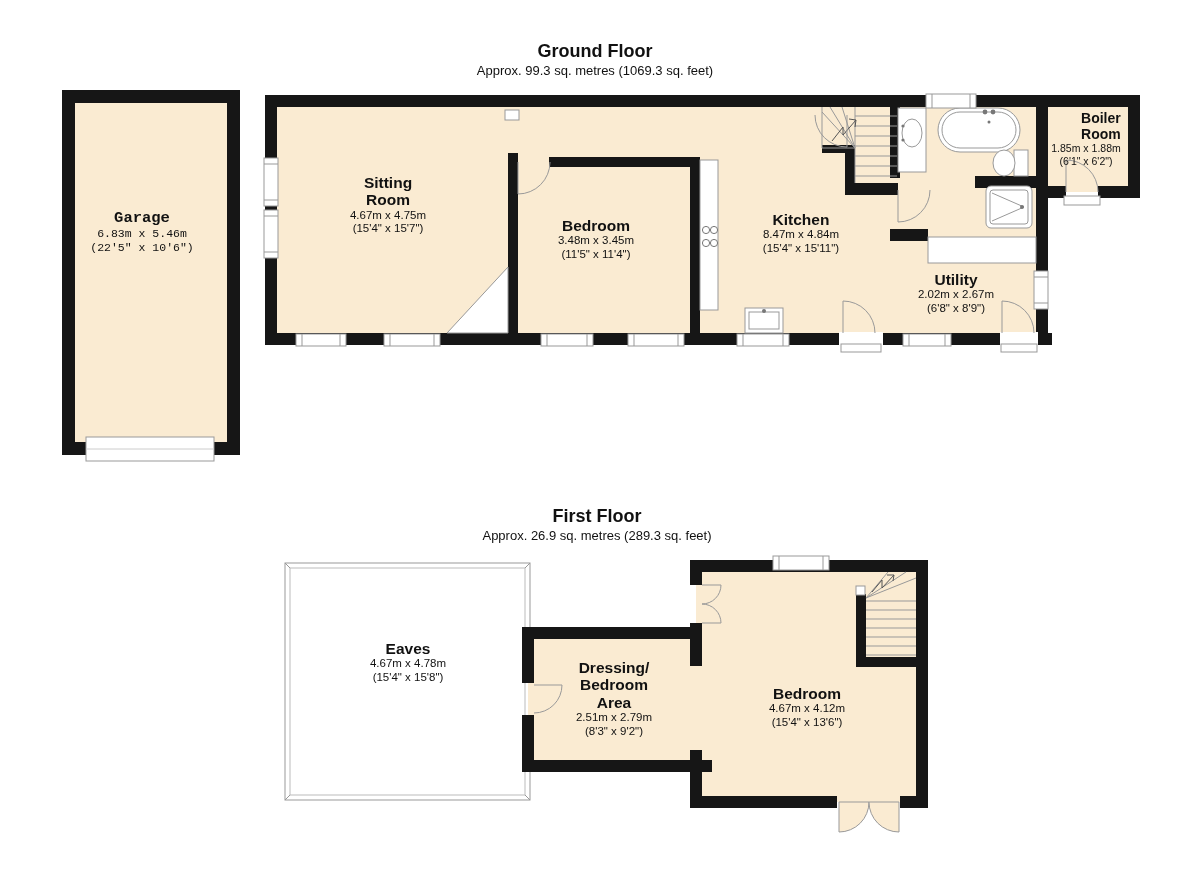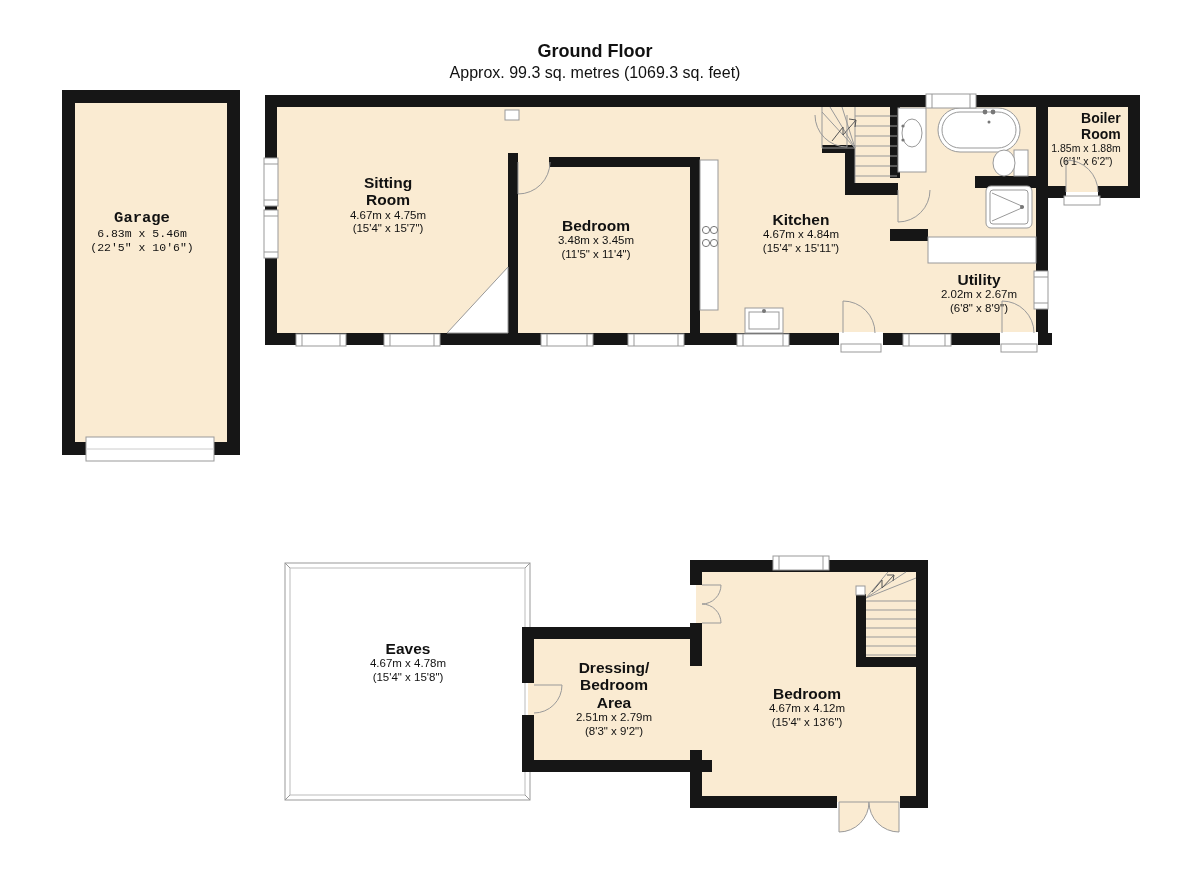--- a/index.html
+++ b/index.html
@@ -6,21 +6,21 @@
   #plan{
     position:relative;
     width:1172px;height:873px;
     background:#ffffff;
     font-family:"Liberation Sans", sans-serif;
     overflow:hidden;
   }
   #plan-svg{position:absolute;left:0;top:0;}
   .floor-header{position:absolute;transform:translate(-50%,0);text-align:center;color:#111;}
   .floor-title{font-weight:bold;font-size:18px;line-height:1.1;}
-  .floor-sub{font-size:16px;line-height:1.4;}
+  .floor-sub{font-size:13px;line-height:1.4;}
   .room-label{position:absolute;transform:translate(-50%,-50%);text-align:center;color:#111;}
   .room-name{font-weight:bold;font-size:15.5px;line-height:1.12;white-space:pre-line;}
   .room-dim{font-size:11.5px;line-height:1.18;white-space:pre-line;}
   .small .room-name{font-size:14px;text-align:right;}
   .small .room-dim{font-size:10.5px;}
   .total-line{position:absolute;transform:translate(-50%,-50%);font-size:15px;color:#111;white-space:nowrap;}
 </style>
 </head>
 <body>
 
@@ -297,37 +297,41 @@
   </div>
 
   <div class="room-label" style="left:596px;top:239px;">
     <div class="room-name">Bedroom</div>
     <div class="room-dim">3.48m x 3.45m</div>
     <div class="room-dim">(11'5" x 11'4")</div>
   </div>
 
   <div class="room-label" style="left:801px;top:233px;">
     <div class="room-name">Kitchen</div>
-    <div class="room-dim">4.67m x 4.84m</div>
+    <div class="room-dim">8.47m x 4.84m</div>
     <div class="room-dim">(15'4" x 15'11")</div>
   </div>
 
-  <div class="room-label" style="left:956px;top:293px;margin-left:23px;">
+  <div class="room-label" style="left:956px;top:293px;">
     <div class="room-name">Utility</div>
     <div class="room-dim">2.02m x 2.67m</div>
     <div class="room-dim">(6'8" x 8'9")</div>
   </div>
 
   <div class="room-label small" style="left:1086px;top:139px;">
     <div class="room-name">Boiler
 Room</div>
     <div class="room-dim">1.85m x 1.88m</div>
     <div class="room-dim">(6'1" x 6'2")</div>
   </div>
 
+  <div class="floor-header" style="left:597px;top:507px;">
+    <div class="floor-title">First Floor</div>
+    <div class="floor-sub">Approx. 26.9 sq. metres (289.3 sq. feet)</div>
+  </div>
 
   <div class="room-label" style="left:408px;top:662px;">
     <div class="room-name">Eaves</div>
     <div class="room-dim">4.67m x 4.78m</div>
     <div class="room-dim">(15'4" x 15'8")</div>
   </div>
 
   <div class="room-label" style="left:614px;top:699px;">
     <div class="room-name">Dressing/
 Bedroom

